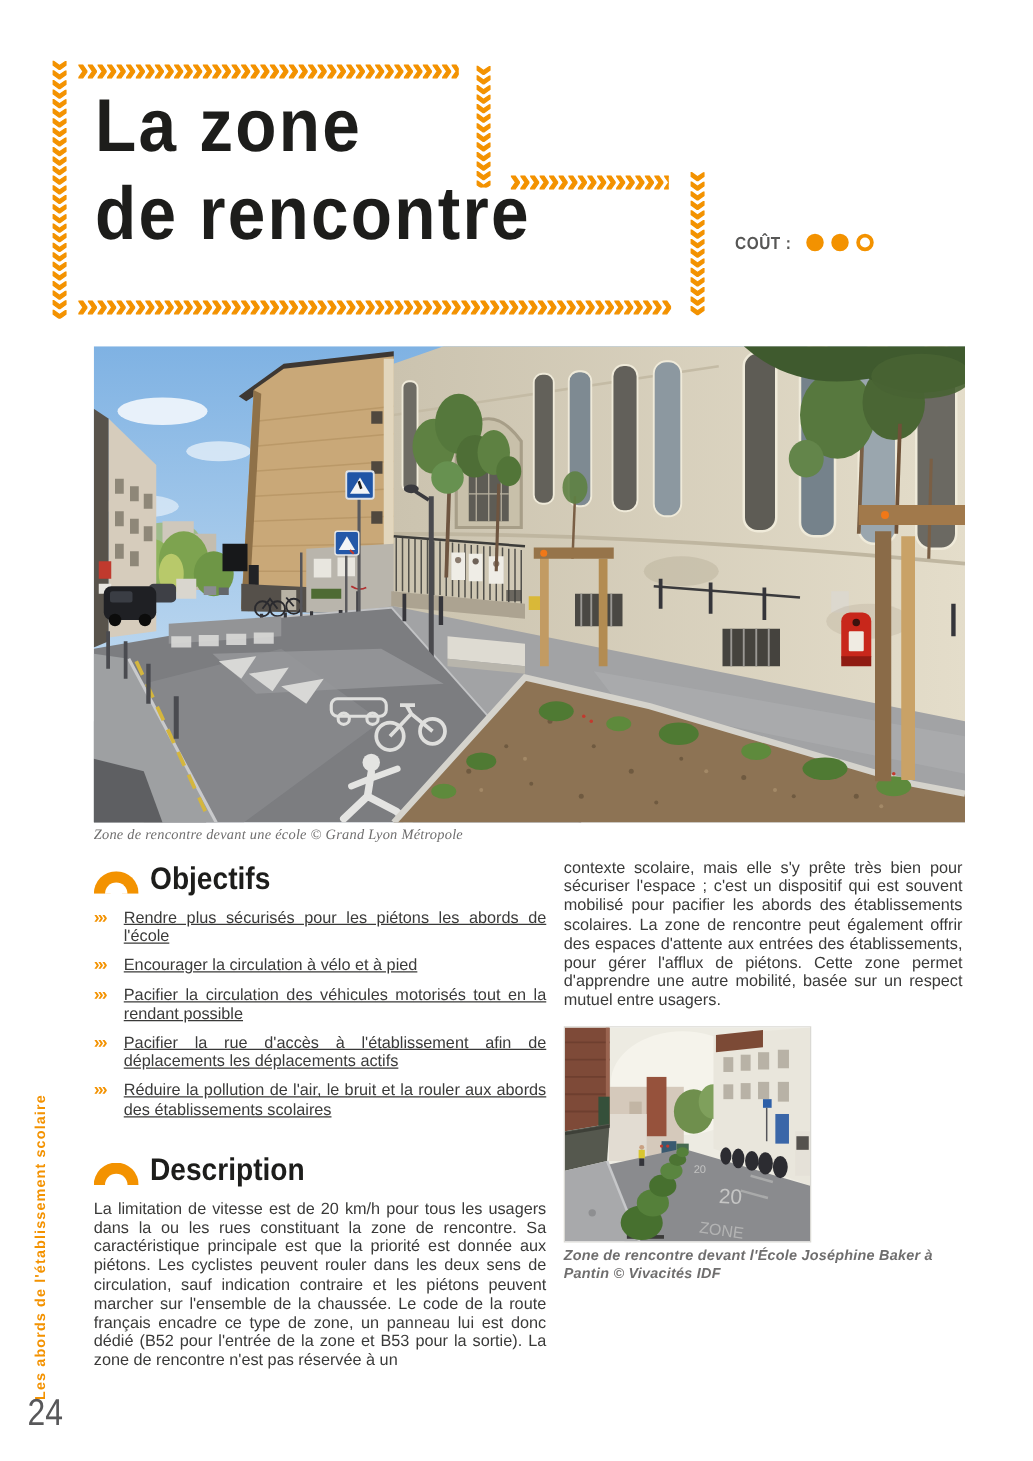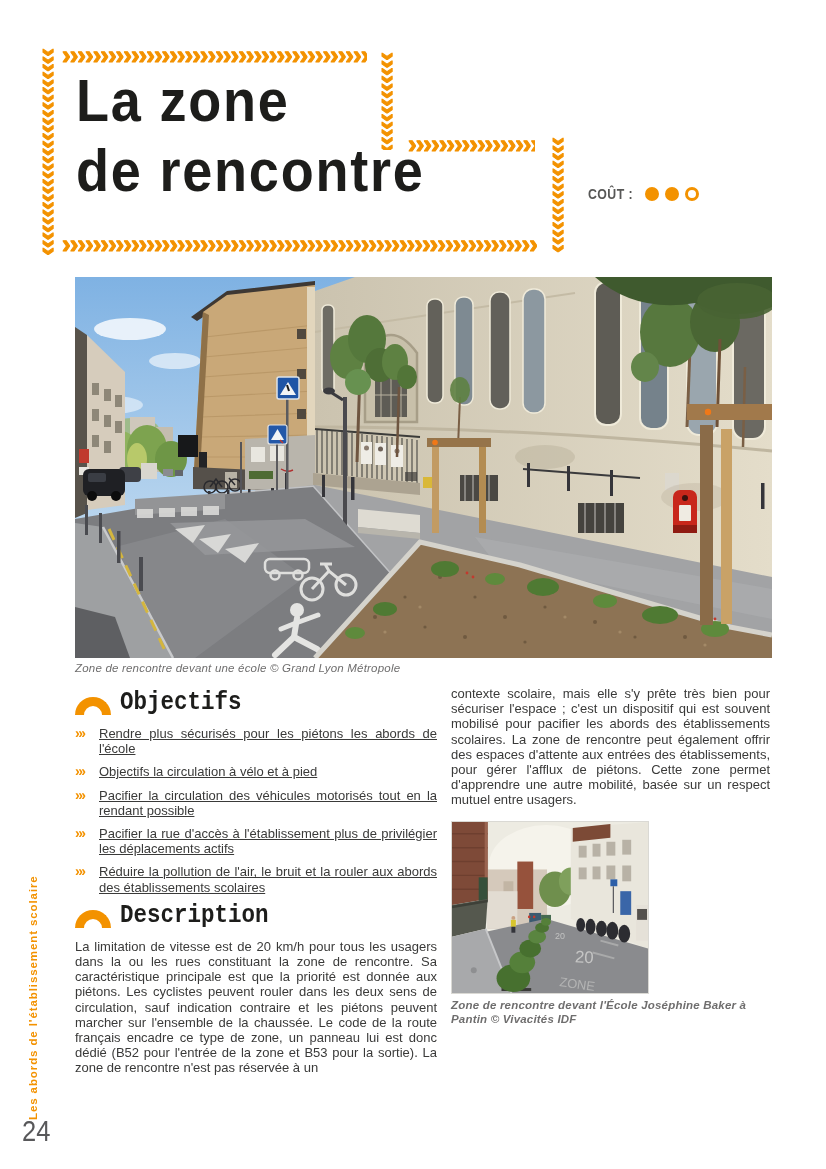--- a/index.html
+++ b/index.html
@@ -21,39 +21,39 @@
                   transform:scaleX(0.88); transform-origin:left center; white-space:nowrap; }
   .dots { display:flex; align-items:center; }
   .dot { width:14px; height:14px; border-radius:50%; border:3.5px solid #F39200;
          display:inline-block; margin-left:6px; }
   .dot.filled { background:#F39200; }
 
   
   .main-photo { position:absolute; left:75px; top:277px; width:697px; height:381px; }
   .main-photo svg, .small-photo svg { display:block; width:100%; height:100%; }
   .caption { position:absolute; left:75px; top:662px; width:620px; font-style:italic;
-             font-size:11.5px; color:#6F6E6E; letter-spacing:0.2px; }
+             font-size:11.5px; color:#6F6E6E; letter-spacing:0.2px;font-family:Liberation Serif, serif; }
 
   
   .columns { position:absolute; left:75px; top:686px; width:695px; display:flex; gap:14px; }
   .col-left { width:362px; }
   .col-right { width:319px; }
-  .section-head { display:flex; align-items:flex-end; margin:4px 0 10px 0;font-family:Liberation Mono, monospace; }
+  .section-head { display:flex; align-items:flex-end; margin:4px 0 10px 0; }
   .arc-icon { width:36px; height:18px; border:9px solid #F39200; border-bottom:none;
               border-top-left-radius:18px 18px; border-top-right-radius:18px 18px;
               margin-right:9px; margin-bottom:1px; }
   .section-title { font-size:25px; font-weight:bold; color:#1D1D1B; line-height:26px;
                    transform:scaleX(0.9); transform-origin:left bottom; white-space:nowrap; }
   .body-text { font-size:13px; line-height:15.2px; text-align:justify; color:#3A3A39; }
   .bullet-list { list-style:none; }
   .bullet-item { display:flex; margin-bottom:8px; }
   .bullet-marker { flex:0 0 24px; color:#F39200; font-weight:bold; font-size:14px;
                    letter-spacing:-1.5px; line-height:15px; }
   .bullet-text { font-size:13px; line-height:15.2px; text-align:justify;text-decoration:underline; }
-  .desc-block { margin-top:8px; }
+  .desc-block { margin-top:28px; }
   .link { color:#404040; text-decoration:none; }
   .small-photo { width:198px; height:173px; margin-top:13px; border:1px solid #DAD9D4; }
   .caption2 { margin-top:4px; font-style:italic; font-size:11.5px; color:#6F6E6E;
               line-height:14px; letter-spacing:0.2px;font-weight:bold; }
 
   
   .vertical-label { position:absolute; left:27px; top:858px; height:262px;
                     writing-mode:vertical-rl; transform:rotate(180deg);
                     color:#F39200; font-size:11.5px; letter-spacing:0.9px;
                     font-weight:bold; white-space:nowrap; }
@@ -359,29 +359,29 @@
           <span class="arc-icon"></span>
           <h2 class="section-title">Objectifs</h2>
         </div>
         <ul class="bullet-list">
           <li class="bullet-item">
             <span class="bullet-marker">›››</span>
             <span class="bullet-text">Rendre plus sécurisés pour les piétons les abords de l'école</span>
           </li>
           <li class="bullet-item">
             <span class="bullet-marker">›››</span>
-            <span class="bullet-text">Objectifs la circulation à vélo et à pied</span>
+            <span class="bullet-text">Encourager la circulation à vélo et à pied</span>
           </li>
           <li class="bullet-item">
             <span class="bullet-marker">›››</span>
             <span class="bullet-text">Pacifier la circulation des véhicules motorisés tout en la rendant possible</span>
           </li>
           <li class="bullet-item">
             <span class="bullet-marker">›››</span>
-            <span class="bullet-text">Pacifier la rue d'accès à l'établissement plus de privilégier les déplacements actifs</span>
+            <span class="bullet-text">Pacifier la rue d'accès à l'établissement afin de déplacements les déplacements actifs</span>
           </li>
           <li class="bullet-item">
             <span class="bullet-marker">›››</span>
             <span class="bullet-text">Réduire la pollution de l'air, le bruit et la rouler aux abords des établissements scolaires</span>
           </li>
         </ul>
       </section>
 
       <section class="desc-block">
         <div class="section-head">

